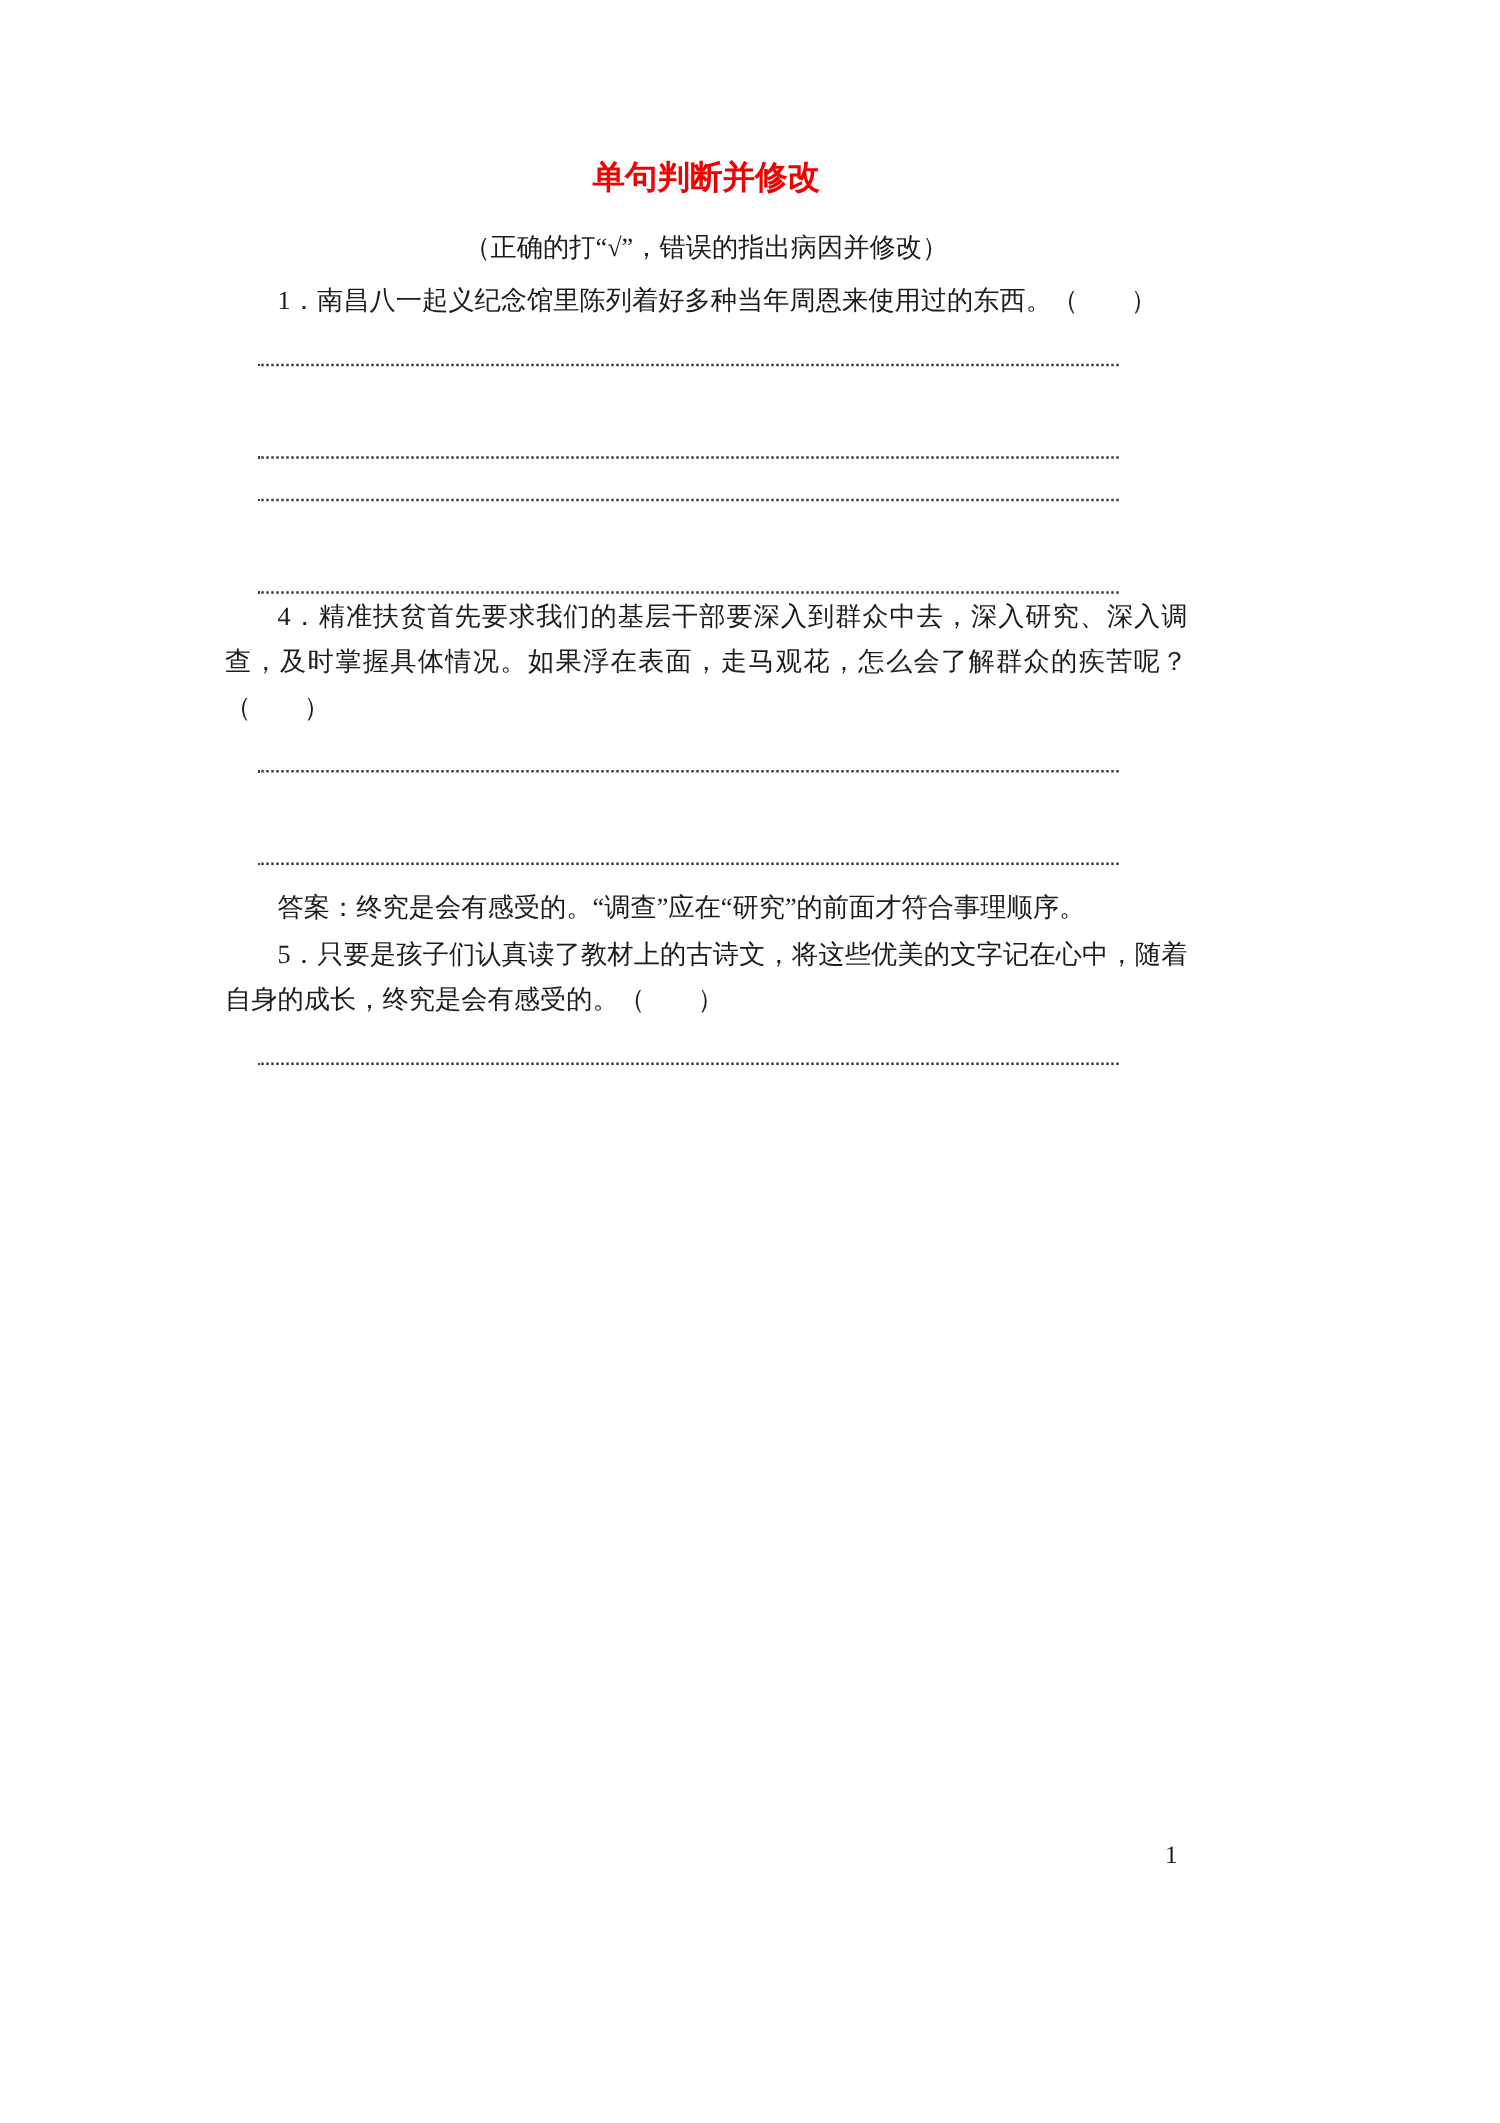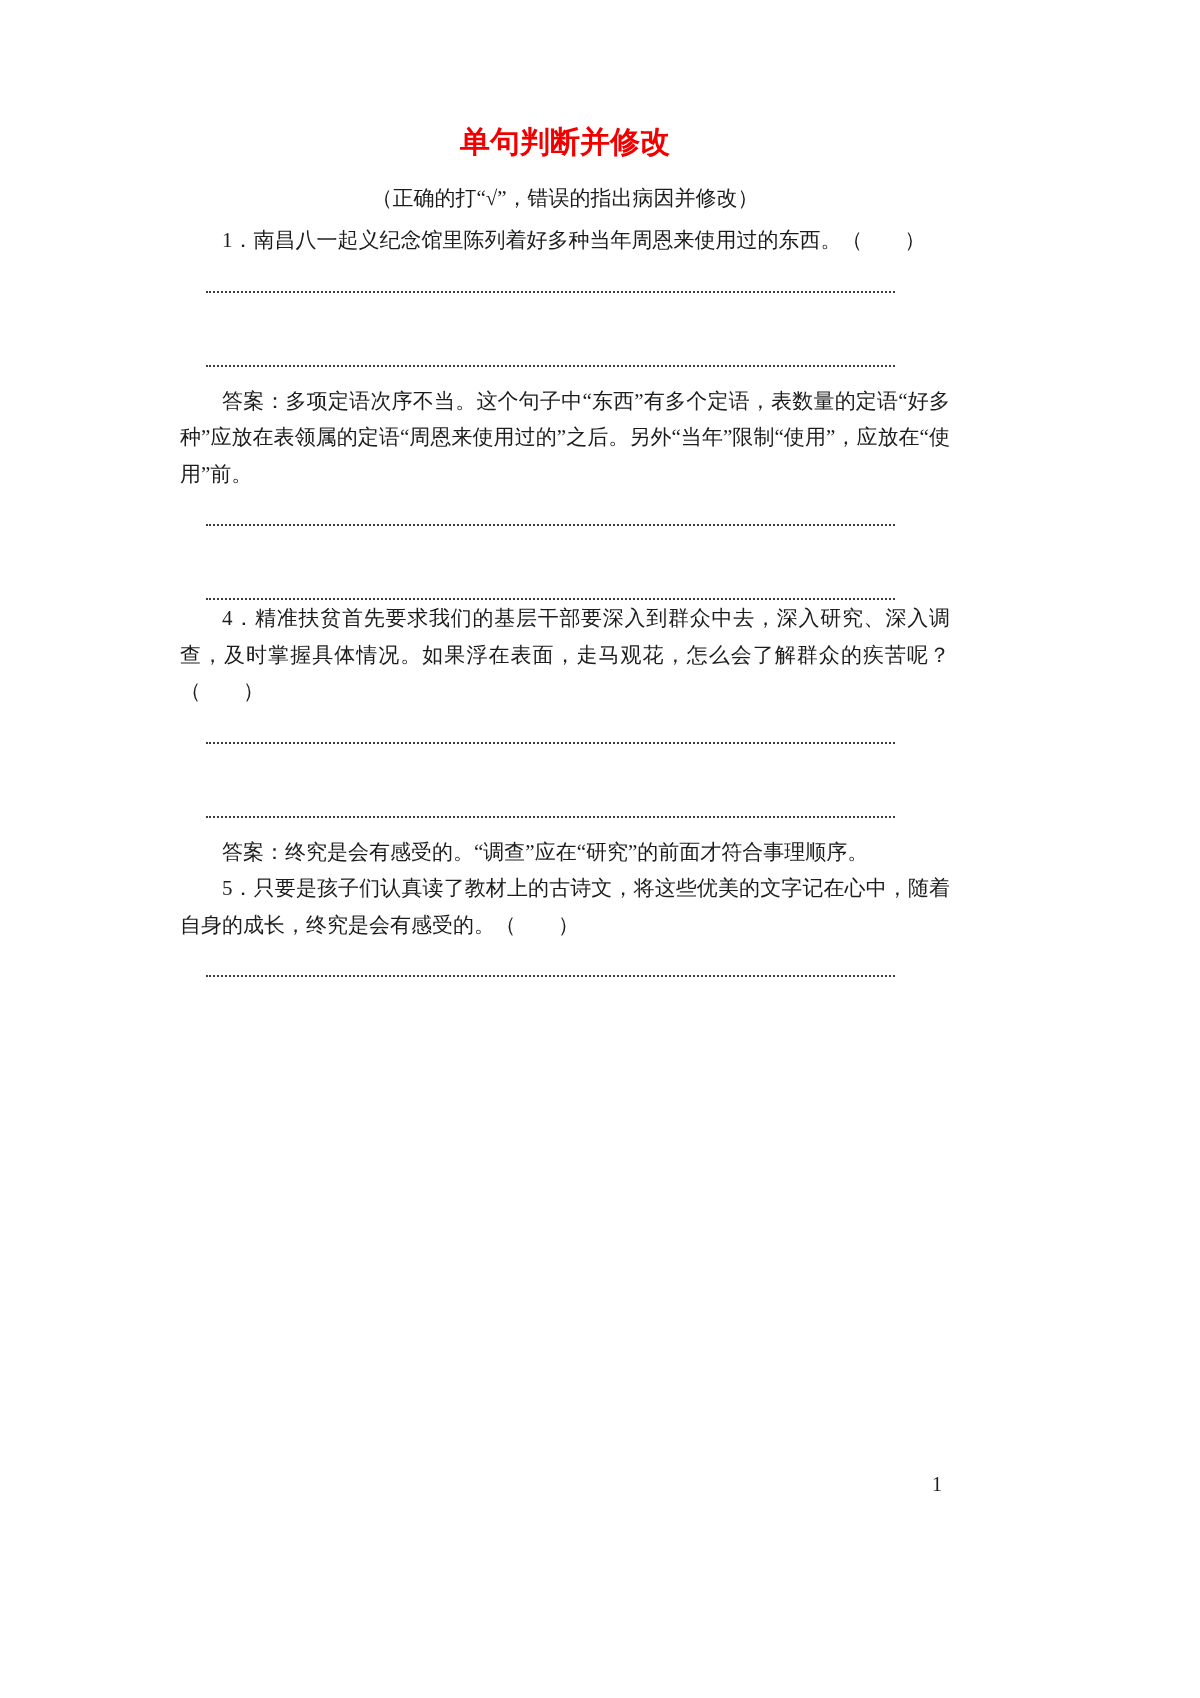--- a/index.html
+++ b/index.html
@@ -14,21 +14,21 @@
     box-sizing: border-box;
     background: #ffffff;
     padding: 122px 250px 0 180px;
     font-family: "Liberation Serif", "DejaVu Serif", serif;
     font-size: 21px;
     color: #1c1c1c;
     overflow: hidden;
   }
   .title {
     margin: 0 0 16px 0;
-    font-size: 30px;
+    font-size: 26px;
     font-weight: bold;
     color: #f20000;
     text-align: center;
     line-height: 40px;
   }
   .centered {
     text-align: center;
     text-indent: 0;
     line-height: 40px;
     margin: 4px;
@@ -68,21 +68,20 @@
 
   <h1 class="title">单句判断并修改</h1>
 
   <p class="centered">（正确的打“√”，错误的指出病因并修改）</p>
 
 
   <section class="q-block">
     <p class="question">1．南昌八一起义纪念馆里陈列着好多种当年周恩来使用过的东西。（　　）</p>
     <div class="dotted-line"></div>
     <div class="dotted-line"></div>
-    <p class="answer">答案：多项定语次序不当。这个句子中“东西”有多个定语，表数量的定语“好多种”应放在表领属的定语“周恩来使用过的”之后。另外“当年”限制“使用”，应放在“使用”前。</p>
   </section>
 
 
   <section class="q-block">
     <div class="dotted-line"></div>
     <div class="dotted-line"></div>
   </section>
 
   <section class="q-block">
     <p class="question">4．精准扶贫首先要求我们的基层干部要深入到群众中去，深入研究、深入调查，及时掌握具体情况。如果浮在表面，走马观花，怎么会了解群众的疾苦呢？（　　）</p>

